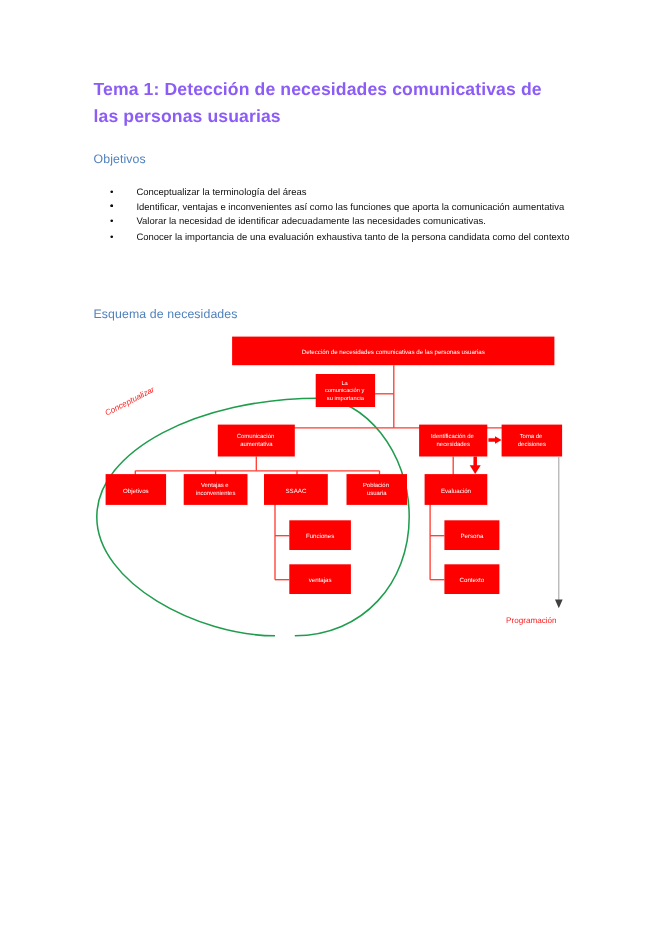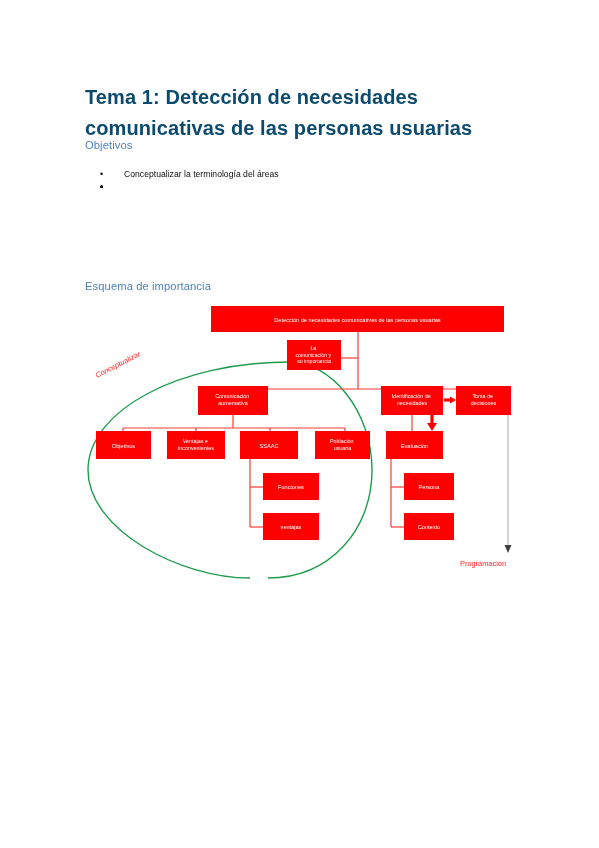--- a/index.html
+++ b/index.html
@@ -17,24 +17,24 @@
     width: 599px;
     height: 848px;
     background: #ffffff;
     overflow: hidden;
   }
 
   
   .doc-title {
     position: absolute;
     left: 85px;
-    top: 82px;
+    top: 70px;
     width: 432px;
-    color: #0c4a6e;
-    font-size: 20px;
+    color: #8b5cf6;
+    font-size: 16px;
     font-weight: bold;
     line-height: 1.55;
     letter-spacing: 0.1px;
   }
   .doc-heading {
     position: absolute;
     left: 85px;
     color: #4f81bd;
     font-size: 11.2px;
     font-weight: normal;
@@ -103,30 +103,33 @@
   <ul class="bullet-list">
     <li>
       <span class="bullet-dot">•</span>
       <span>Conceptualizar la terminología del áreas</span>
     </li>
     <li>
       <span class="bullet-dot">•</span>
     </li>
     <li class="justify-full">
       <span class="bullet-dot">•</span>
+      <span>Identificar, ventajas e inconvenientes así como las funciones que aporta la comunicación aumentativa</span>
     </li>
     <li>
       <span class="bullet-dot">•</span>
+      <span>Valorar la necesidad de identificar adecuadamente las necesidades comunicativas.</span>
     </li>
     <li class="justify-full">
       <span class="bullet-dot">•</span>
+      <span>Conocer la importancia de una evaluación exhaustiva tanto de la persona candidata como del contexto</span>
     </li>
   </ul>
 
-  <div class="doc-heading" id="heading-esquema">Esquema de importancia</div>
+  <div class="doc-heading" id="heading-esquema">Esquema de necesidades</div>
 
   <div id="diagram">
     <svg width="599" height="848" viewBox="0 0 599 848" xmlns="http://www.w3.org/2000/svg">
 
       <g>
         <path d="M 290 362
                  C 180 362, 88 410, 88 470
                  C 88 530, 180 578, 250 578" fill="none" stroke="#1f9d4d" stroke-width="1.4"></path>
         <path d="M 290 362
                  C 330 362, 372 410, 372 470

